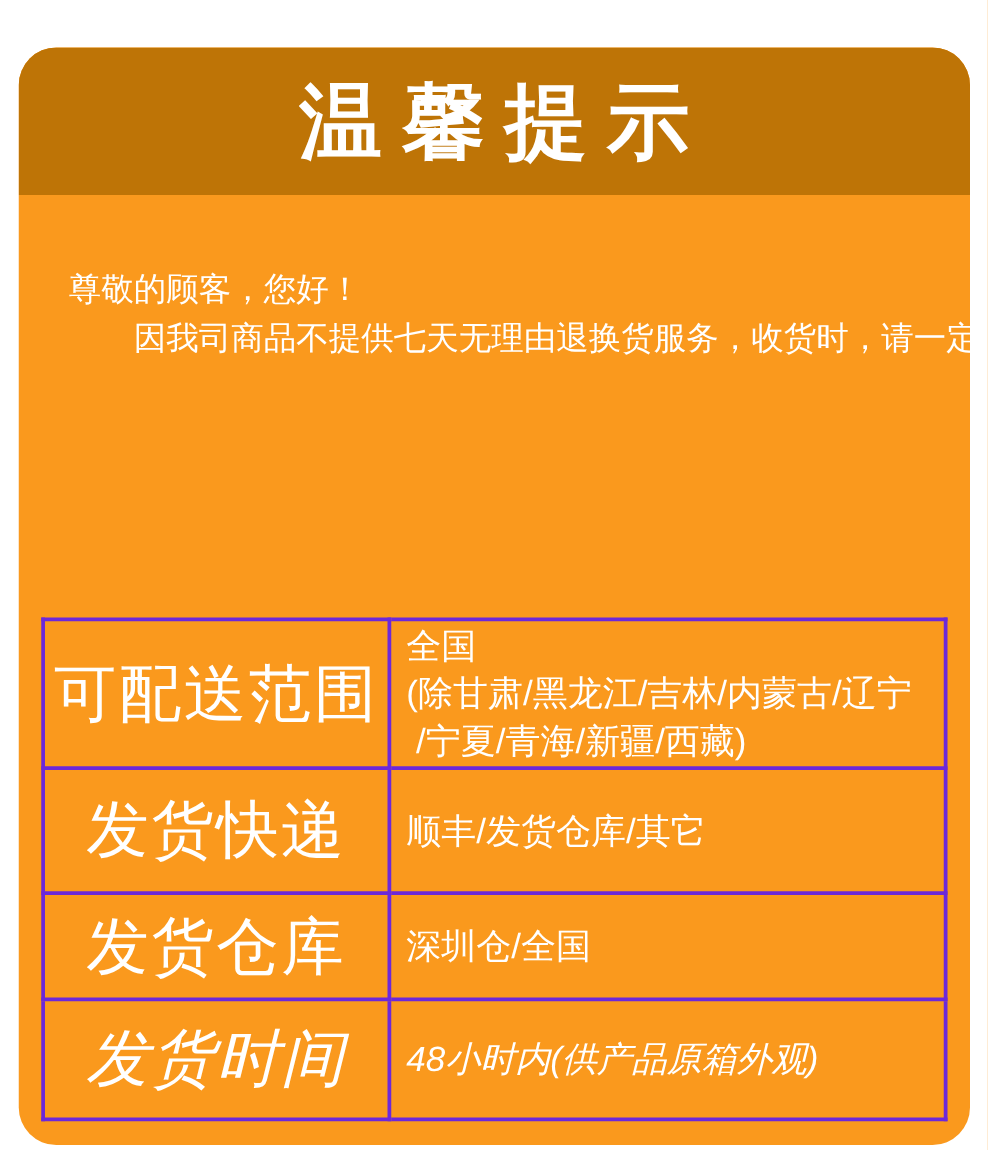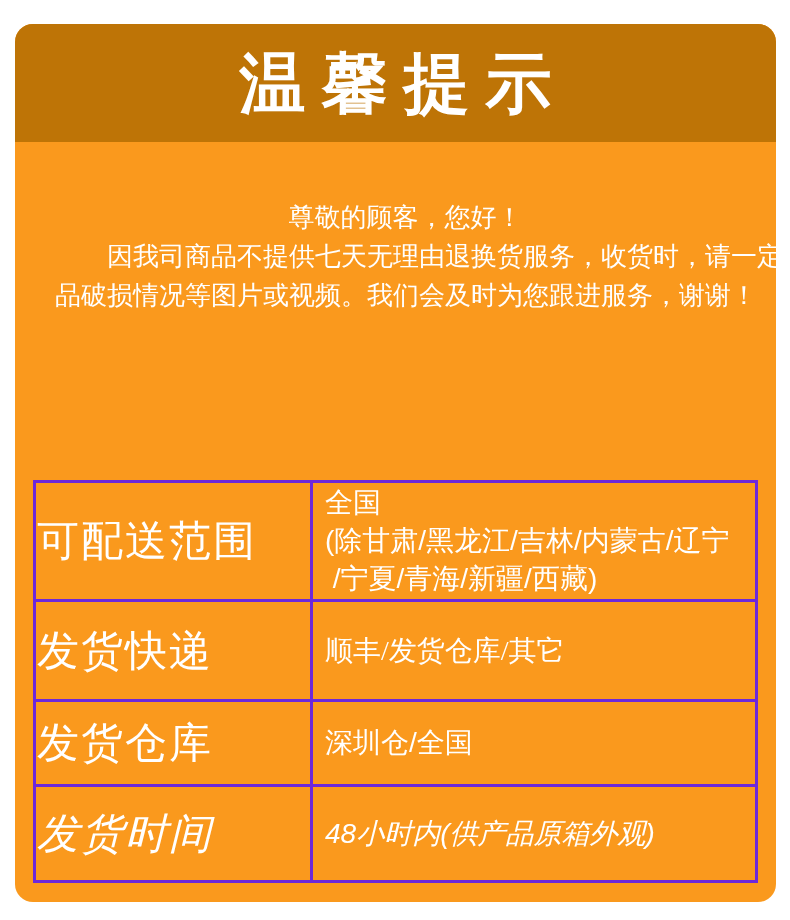--- a/index.html
+++ b/index.html
@@ -11,25 +11,25 @@
   .stage {
     position: relative;
     width: 790px;
     height: 920px;
     background: #FFFFFF;
     overflow: hidden;
   }
   .card {
     position: absolute;
     left: 15px;
-    top: 24px;
+    top: 38px;
     width: 761px;
     height: 878px;
     background: #FA991D;
-    border-radius: 18px;
+    border-radius: 30px;
     overflow: hidden;
   }
   .card-header {
     height: 118px;
     background: #BE7406;
     display: flex;
     align-items: center;
     justify-content: center;
   }
   .title {
@@ -40,21 +40,20 @@
     letter-spacing: 16px;
     padding-left: 16px;
     line-height: 1;
     white-space: nowrap;
   }
   .notice {
     margin: 56px 20px 0 40px;
     color: #FFFFFF;
     font-size: 26px;
     line-height: 39px;
-    text-align: center;
   }
   .notice .line {
     margin: 0;
     white-space: nowrap;
   }
   .notice .line.indent {
     padding-left: 52px;
   }
   table.info {
     position: absolute;
@@ -64,49 +63,48 @@
     border-collapse: collapse;
     table-layout: fixed;
     color: #FFFFFF;
   }
   table.info td {
     border: 3px solid #6d28d9;
     vertical-align: middle;
   }
   td.label-cell {
     width: 272px;
-    text-align: left;
-    font-size: 42px;
+    text-align: center;
+    font-size: 50px;
     letter-spacing: 2px;
   }
   td.value-cell {
     padding-left: 12px;
     font-size: 28px;
     line-height: 38px;
   }
   td.value-cell .vline { white-space: nowrap; }
   tr.r1 { height: 112px; }
-  tr.r2 { height: 100px; font-family: Liberation Serif, serif; }
+  tr.r2 { height: 100px; }
   tr.r3 { height: 85px; }
   tr.r4 { height: 96px; font-style: italic; }
 </style>
 </head>
 <body>
 
 <div class="stage">
   <div class="card">
 
     <div class="card-header">
       <h1 class="title">温馨提示</h1>
     </div>
 
     <div class="notice">
       <p class="line">尊敬的顾客，您好！</p>
       <p class="line indent">因我司商品不提供七天无理由退换货服务，收货时，请一定</p>
-      <p class="line">品破损情况等图片或视频。我们会及时为您跟进服务，谢谢！</p>
     </div>
 
     <table class="info">
       <tbody>
           <tr class="r1">
         <td class="label-cell">可配送范围</td>
         <td class="value-cell">
           <div class="vline">全国</div>
           <div class="vline">(除甘肃/黑龙江/吉林/内蒙古/辽宁</div>
           <div class="vline">&nbsp;/宁夏/青海/新疆/西藏)</div>

